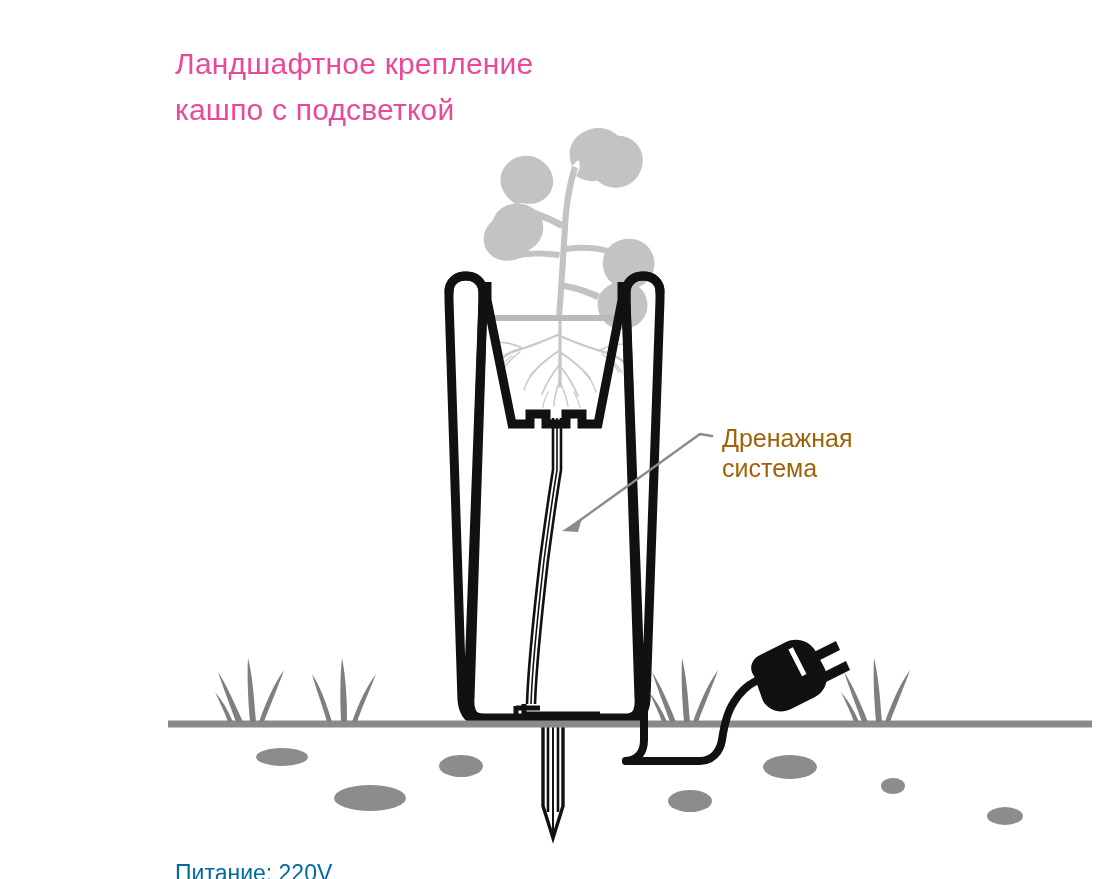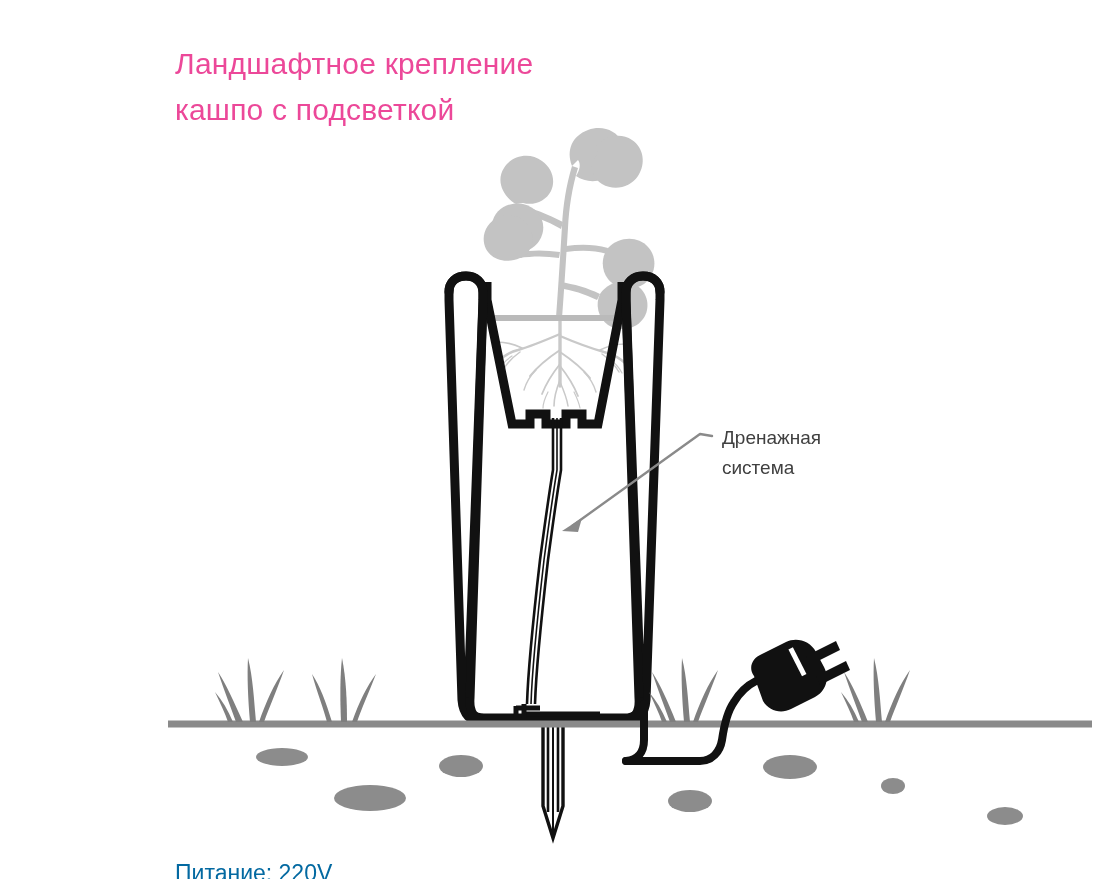--- a/index.html
+++ b/index.html
@@ -33,23 +33,23 @@
     font-weight: 400;
     color: #ec4899;
     letter-spacing: 0.2px;
     white-space: pre-line;
   }
   .callout-label {
     position: absolute;
     left: 722px;
     top: 423px;
     width: 250px;
-    font-size: 19px;
+    font-size: 25px;
     line-height: 30px;
-    color: #404040;
+    color: #a16207;
     white-space: pre-line;
   }
   .power-caption {
     position: absolute;
     left: 175px;
     top: 860px;
     font-size: 23px;
     color: #0369a1;
   }
 </style>

